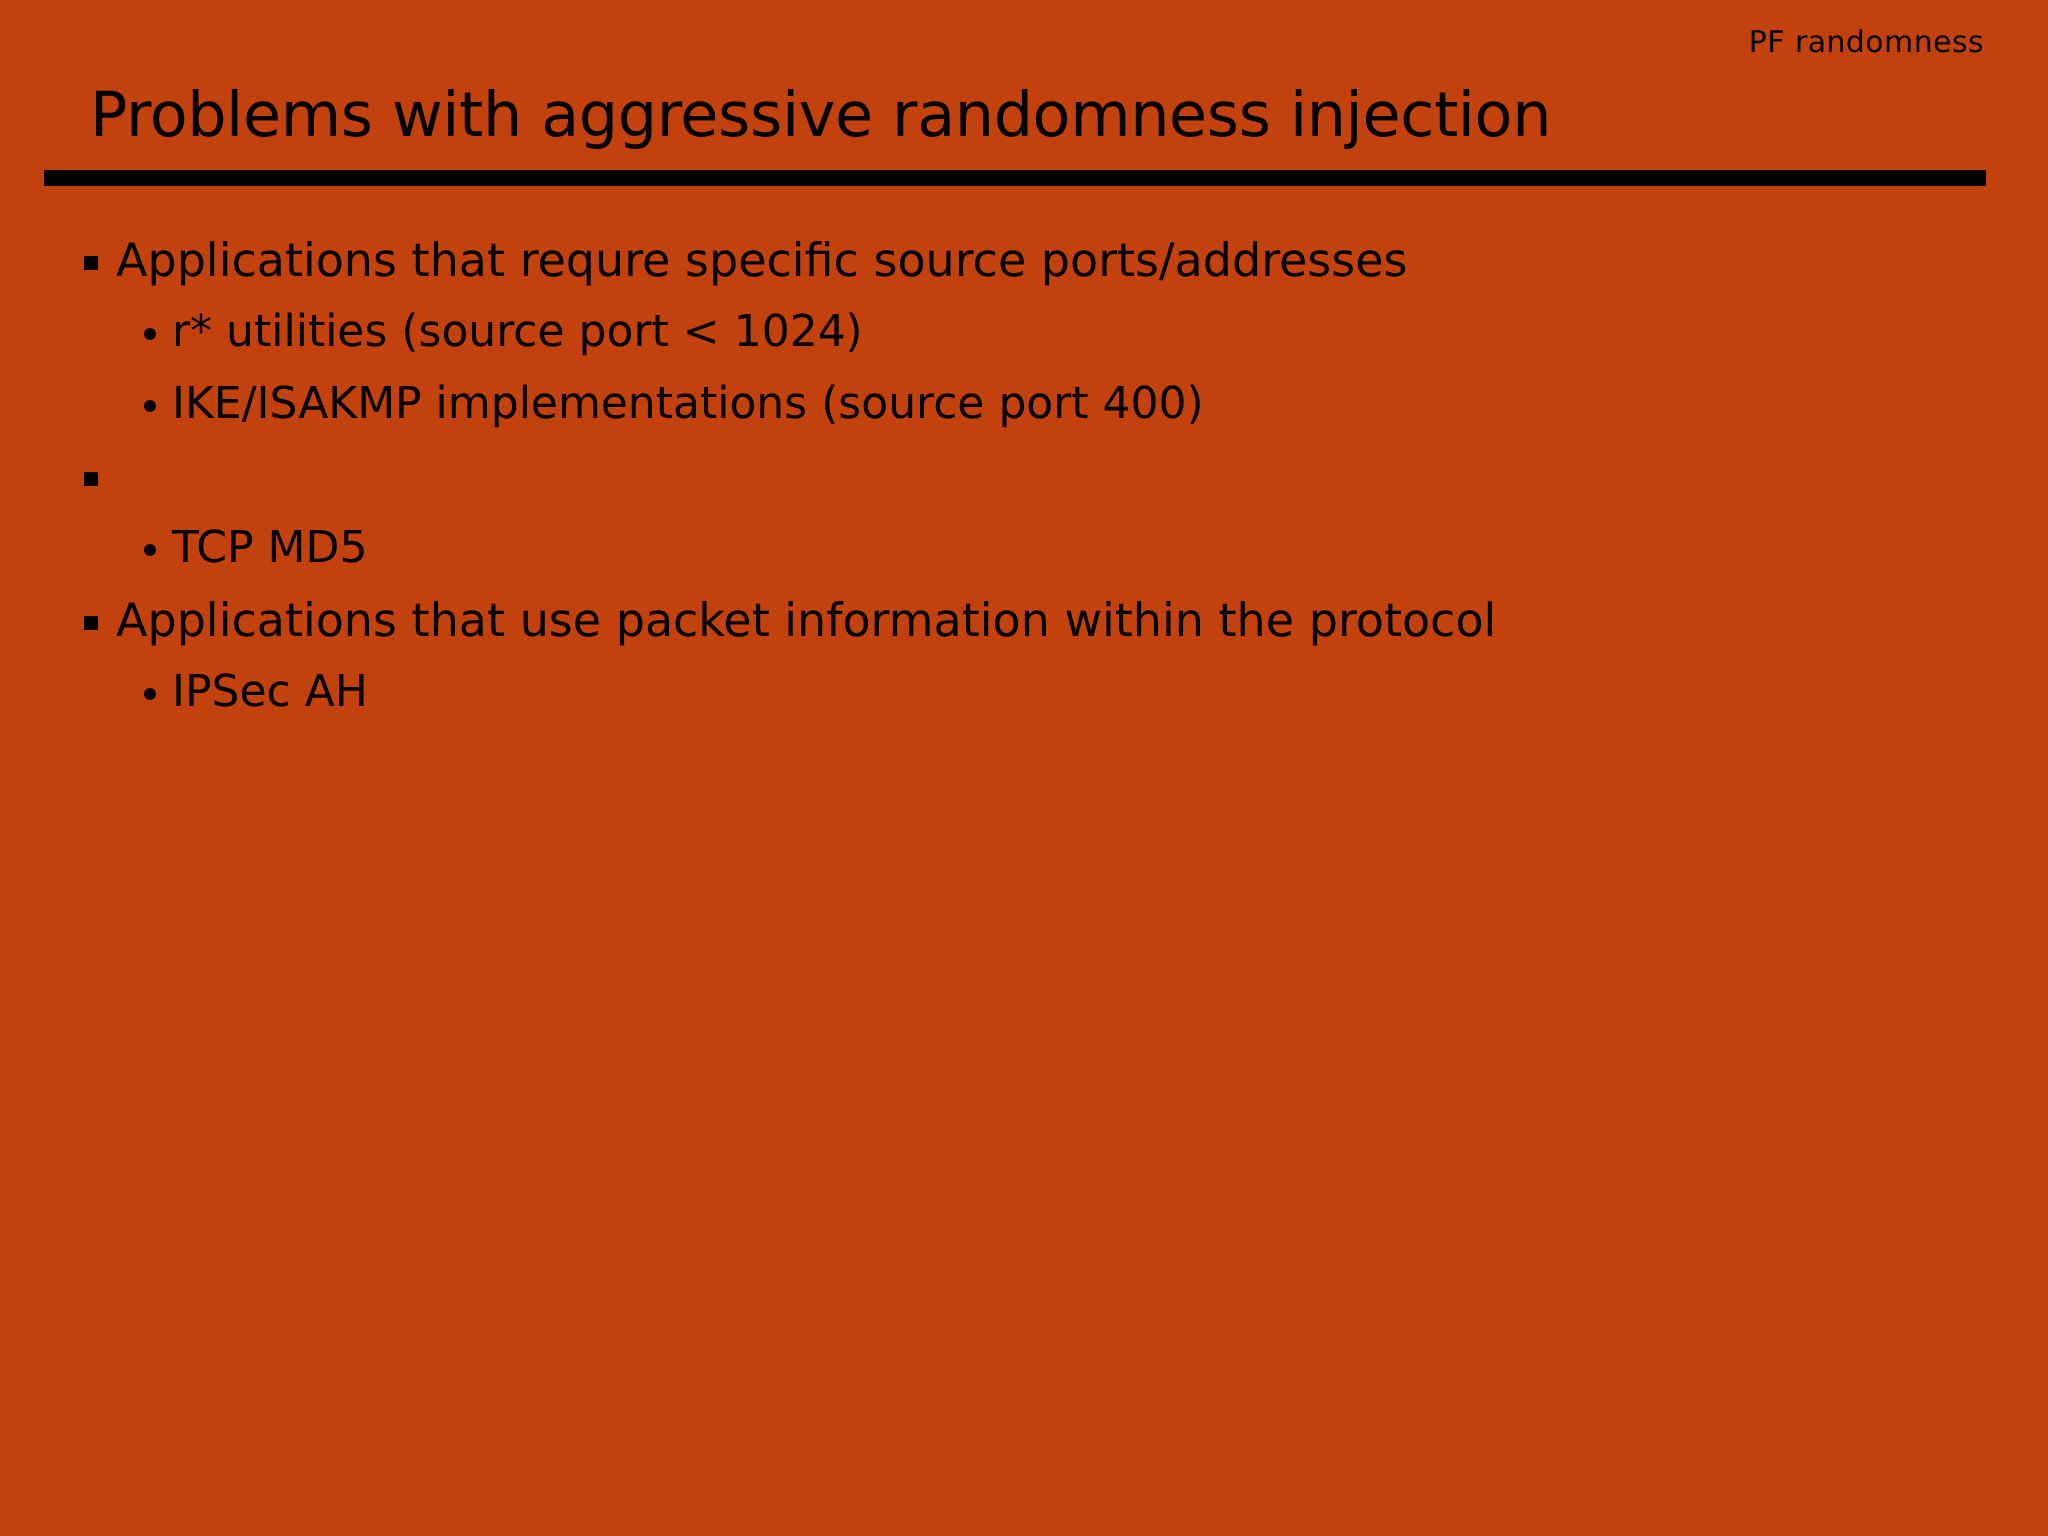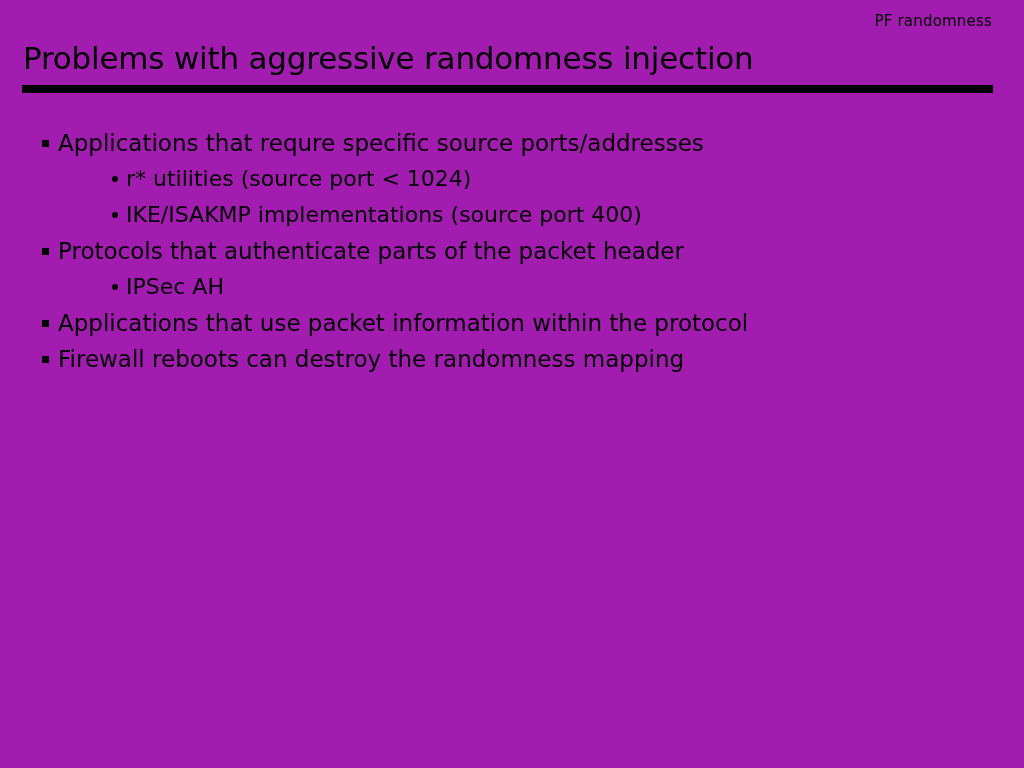--- a/index.html
+++ b/index.html
@@ -10,68 +10,68 @@
     width: 1024px;
     height: 768px;
     background: #f6fbf9;
     font-family: "DejaVu Sans", sans-serif;
     overflow: hidden;
   }
   .slide {
     position: relative;
     width: 1024px;
     height: 768px;
-    background: #a21caf;
+    background: #c2410c;
   }
   .running-head {
     position: absolute;
     top: 12px;
     right: 32px;
     font-family: "DejaVu Sans", sans-serif;
     font-size: 15px;
     color: #000000;
     letter-spacing: 0.2px;
     white-space: nowrap;
   }
   .slide-title {
     position: absolute;
-    left: 23px;
+    left: 45px;
     top: 38px;
     font-family: "DejaVu Sans", sans-serif;
     font-size: 31px;
     line-height: 40px;
     color: #000000;
     white-space: nowrap;
     letter-spacing: -0.2px;
   }
   .title-rule {
     position: absolute;
     left: 22px;
     top: 85px;
     width: 971px;
     height: 8px;
     background: #000000;
   }
   .body-area {
     position: absolute;
     left: 0;
-    top: 128px;
+    top: 116px;
     width: 884px;
   }
   .bullet-row {
     position: relative;
     height: 36px;
     display: flex;
     align-items: flex-start;
   }
   .bullet-row.level-1 {
     padding-left: 42px;
   }
   .bullet-row.level-2 {
-    padding-left: 112px;
+    padding-left: 72px;
   }
   .marker {
     flex: 0 0 auto;
     display: inline-block;
   }
   .marker-square {
     width: 7px;
     height: 7px;
     background: #000000;
     margin-top: 12px;
@@ -118,29 +118,28 @@
       <div class="bullet-row level-2">
         <span class="marker marker-dot"></span>
         <span class="bullet-text">r* utilities (source port &lt; 1024)</span>
       </div>
       <div class="bullet-row level-2">
         <span class="marker marker-dot"></span>
         <span class="bullet-text">IKE/ISAKMP implementations (source port 400)</span>
       </div>
       <div class="bullet-row level-1">
         <span class="marker marker-square"></span>
-        <span class="bullet-text">Protocols that authenticate parts of the packet header</span>
       </div>
       <div class="bullet-row level-2">
         <span class="marker marker-dot"></span>
-        <span class="bullet-text">IPSec AH</span>
+        <span class="bullet-text">TCP MD5</span>
       </div>
       <div class="bullet-row level-1">
         <span class="marker marker-square"></span>
         <span class="bullet-text">Applications that use packet information within the protocol</span>
       </div>
-      <div class="bullet-row level-1">
-        <span class="marker marker-square"></span>
-        <span class="bullet-text">Firewall reboots can destroy the randomness mapping</span>
+      <div class="bullet-row level-2">
+        <span class="marker marker-dot"></span>
+        <span class="bullet-text">IPSec AH</span>
       </div>
     </div>
 
 </div>
 
 </body></html>

